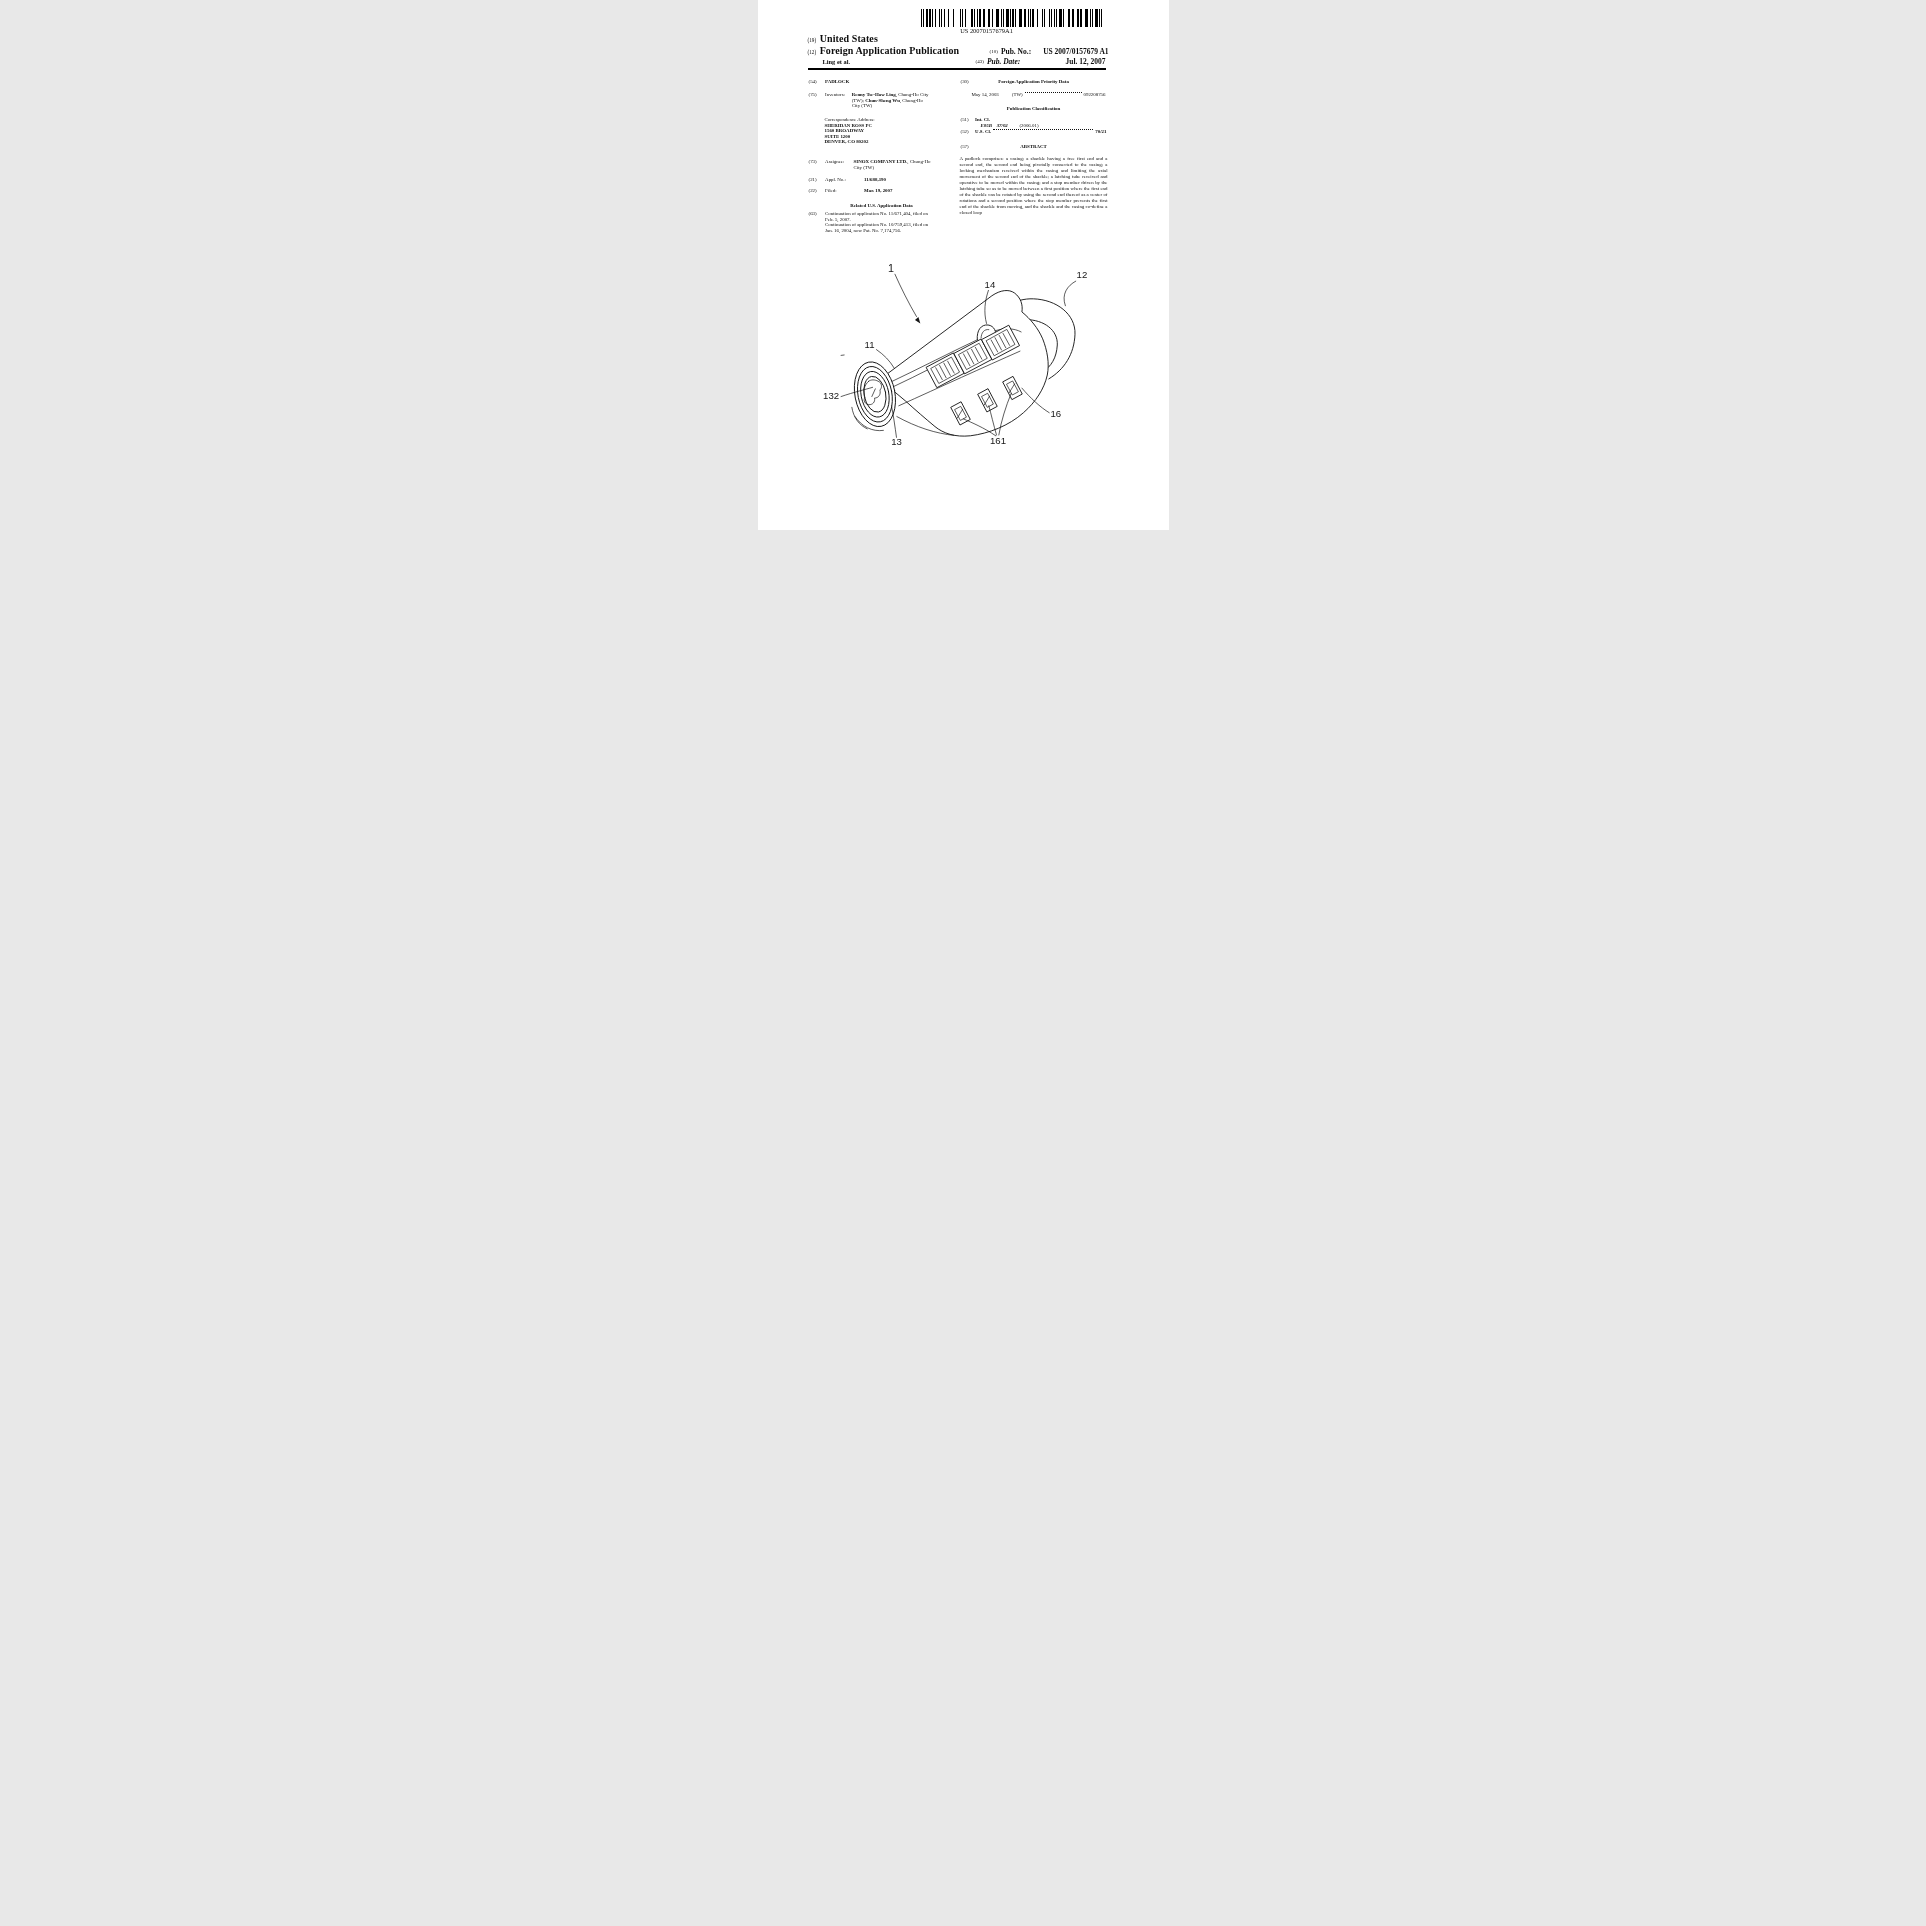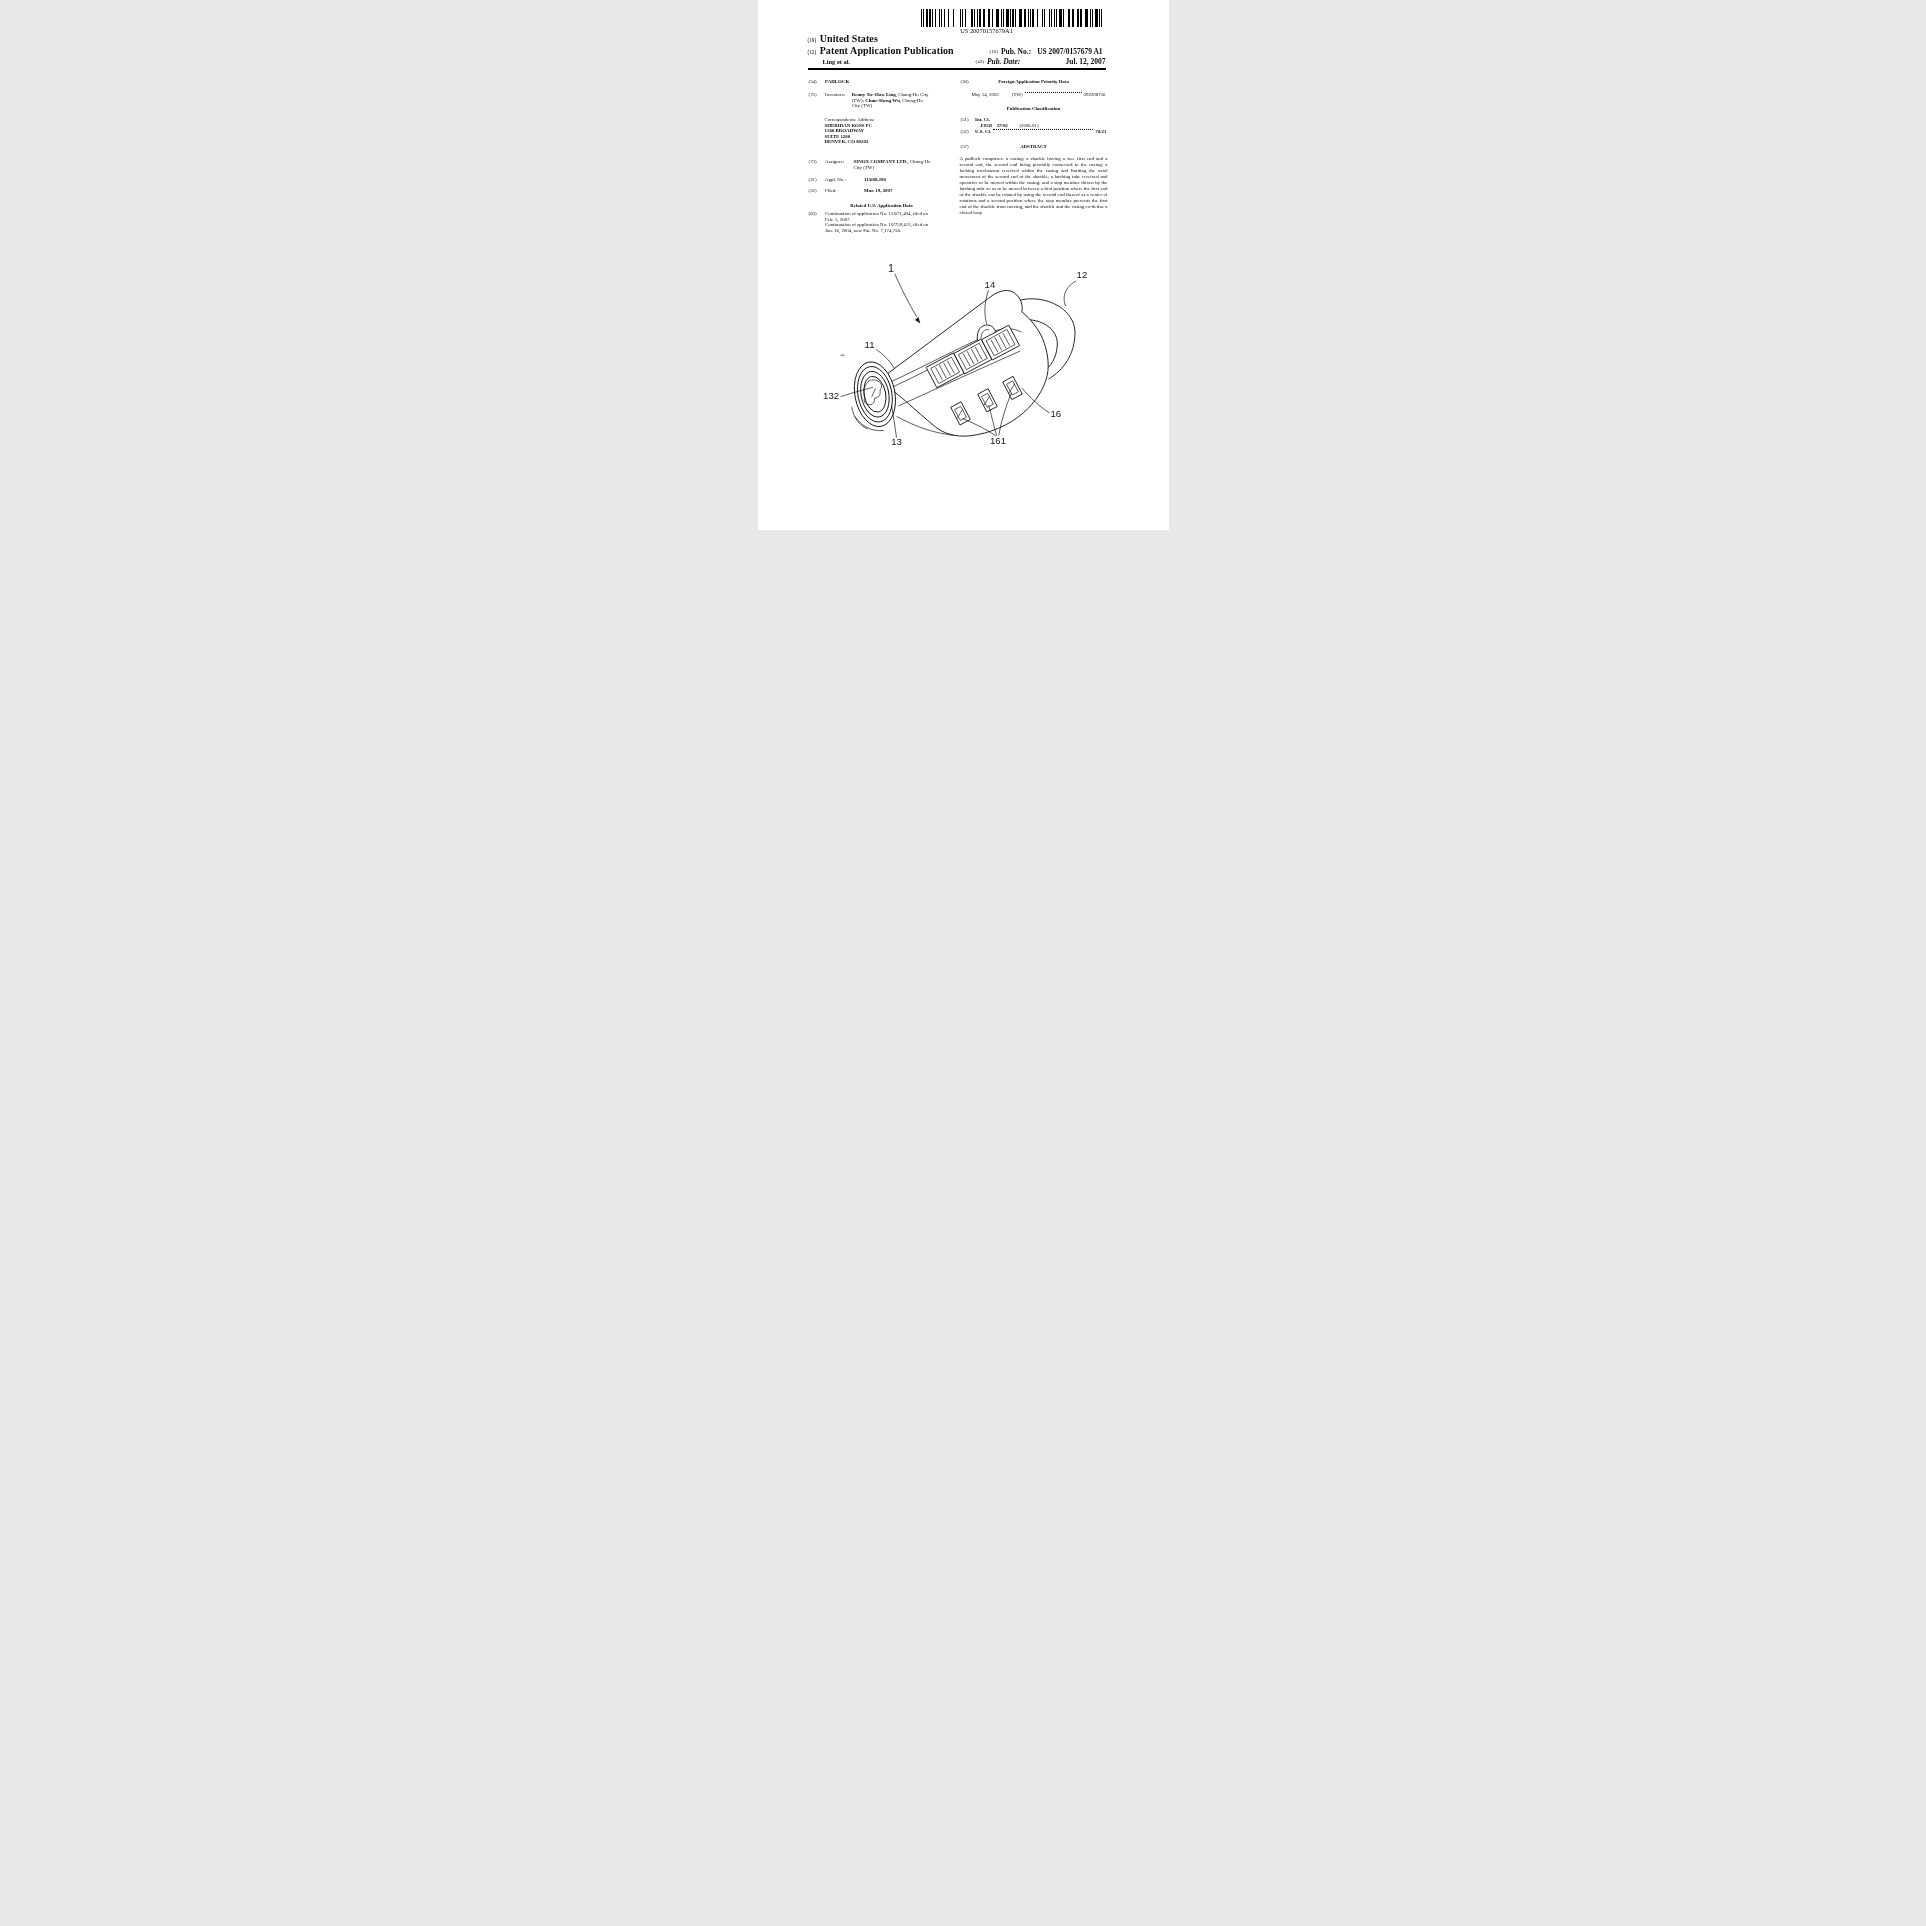--- a/index.html
+++ b/index.html
@@ -40,28 +40,28 @@
 
   <div id="barcode" class="abs" style="left:163px;top:8.5px;width:183px;height:18px;"></div>
   <div class="abs" style="left:156px;top:27px;width:146px;font-size:6.4px;text-align:center;">US 20070157679A1</div>
 
   <div class="abs row" style="left:50px;top:34px;">
     <span class="bignum">(19)</span>
     <span class="title-lg" style="margin-left:3.5px;">United States</span>
   </div>
   <div class="abs row" style="left:50px;top:46px;">
     <span class="bignum">(12)</span>
-    <span class="title-lg" style="margin-left:3.5px;">Patent Application Publication</span>
+    <span class="title-lg" style="margin-left:3.5px;">Foreign Application Publication</span>
   </div>
   <div class="abs byline" style="left:65px;top:58px;">Ling et al.</div>
 
   <div class="abs row" style="left:218px;top:47px;width:130px;padding-left:14px;">
     <span class="num" style="padding-top:1.9px;">(10)</span>
     <span class="publine" style="margin-left:3.1px;">Pub. No.:</span>
-    <span class="publine" style="margin-left:6px;">US 2007/0157679 A1</span>
+    <span class="publine" style="margin-left:12px;">US 2007/0157679 A1</span>
   </div>
   <div class="abs row" style="left:218px;top:57px;width:130px;">
     <span class="num" style="padding-top:1.9px;">(43)</span>
     <span class="publine" style="margin-left:3.1px;font-style:italic;">Pub. Date:</span>
     <span style="flex:1 1 auto;"></span>
     <span class="publine">Jul. 12, 2007</span>
   </div>
 
   <div class="abs rule" style="left:50px;top:68px;width:298px;height:1.7px;"></div>
 

